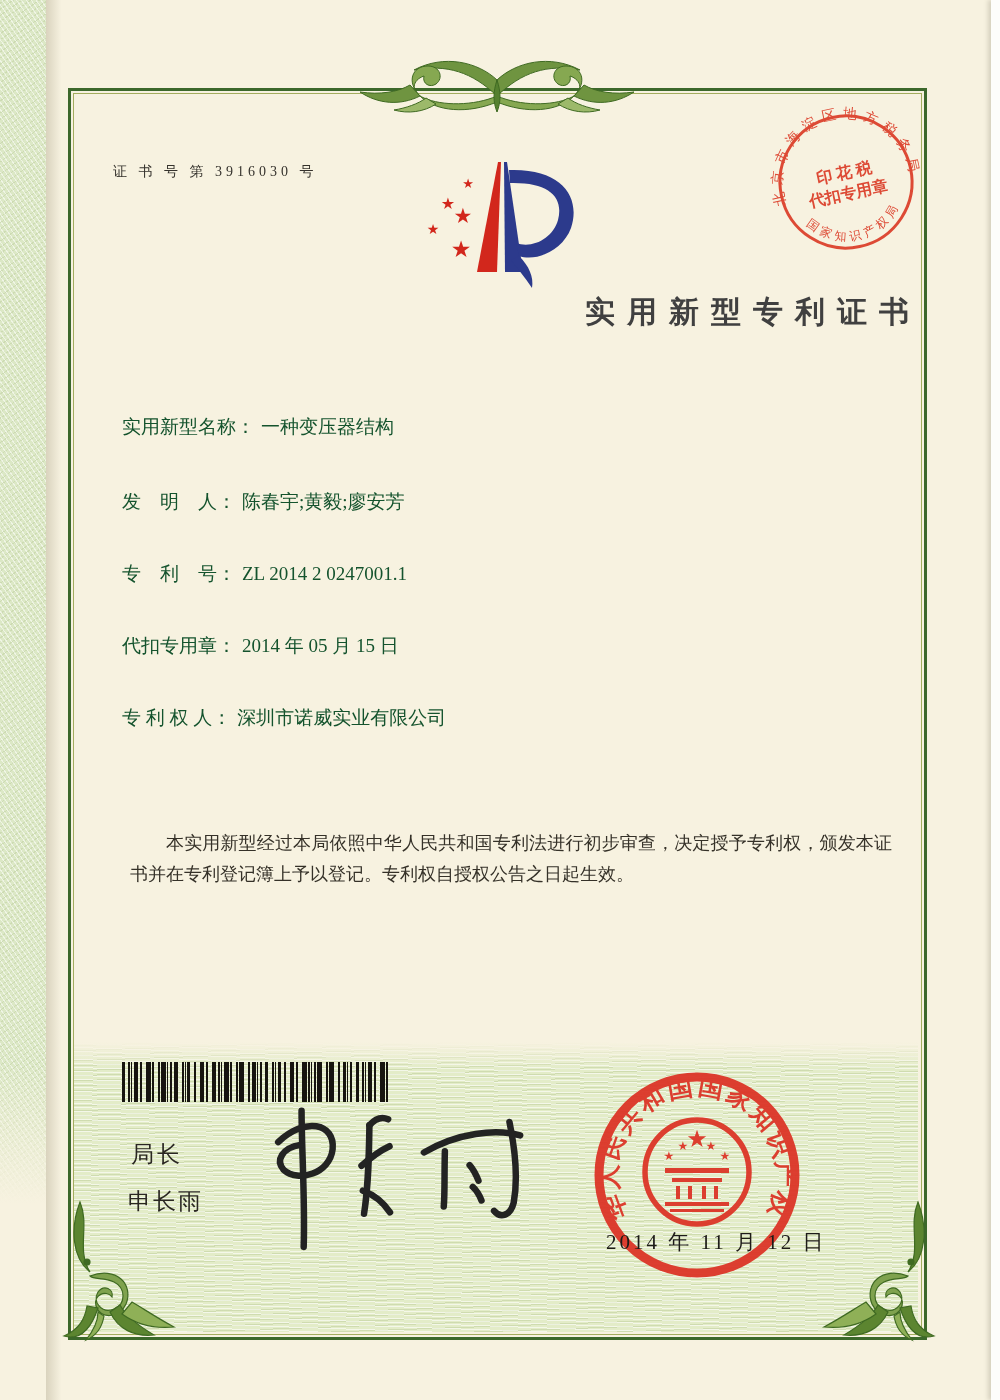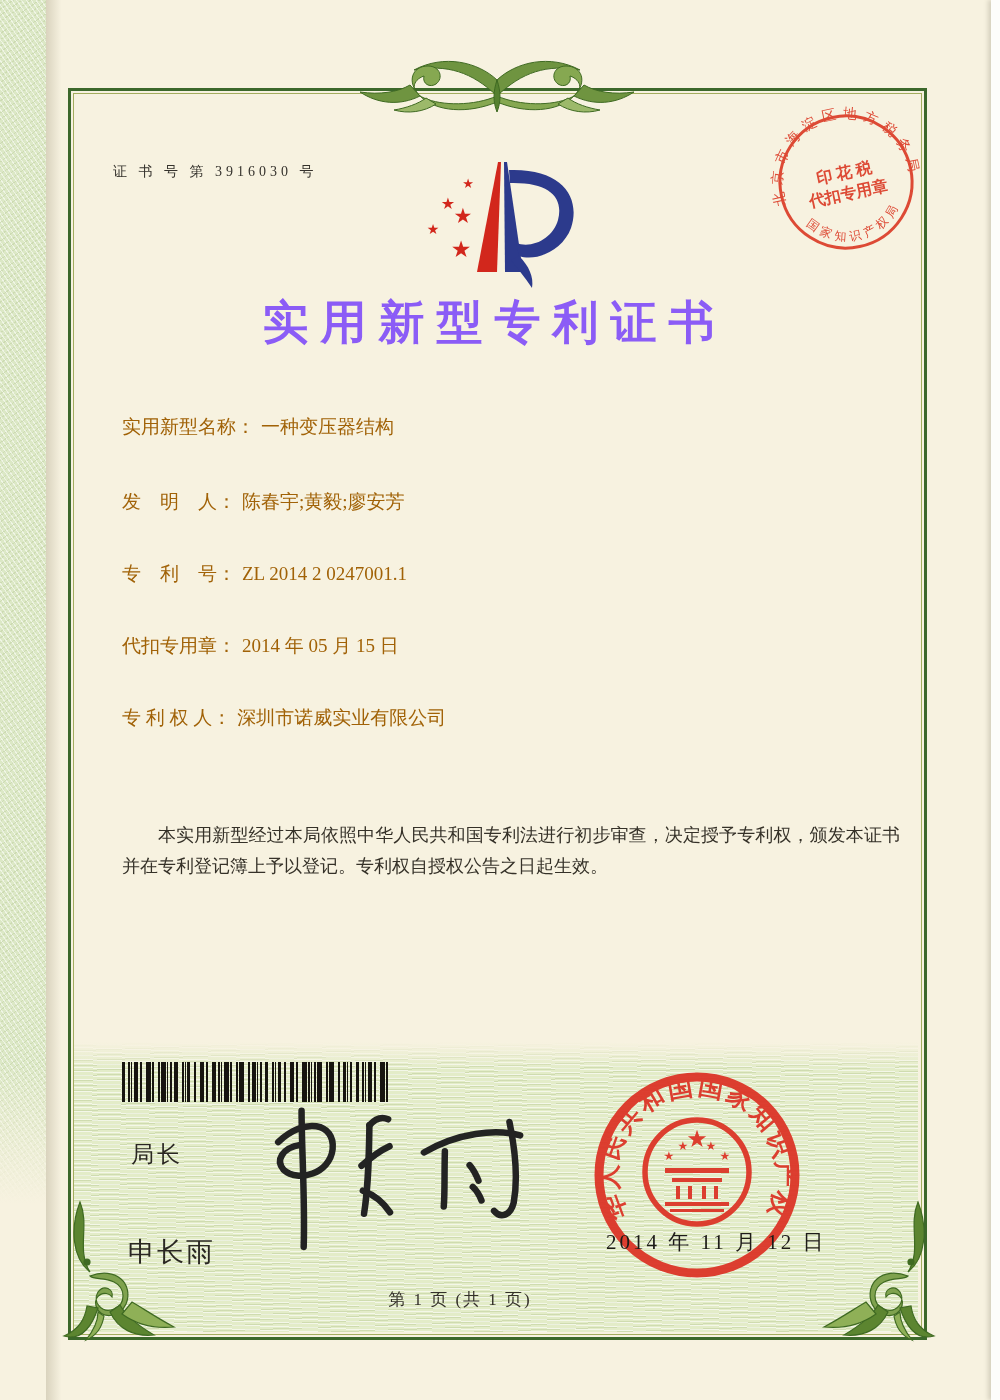--- a/index.html
+++ b/index.html
@@ -22,35 +22,35 @@
   .frame-inner{position:absolute;inset:2px;border:1px solid #a3ad5e;}
   
   .wave{position:absolute;left:74px;top:1042px;width:844px;height:290px;
       background-color:#e3ecc8;
       background-image:
         linear-gradient(180deg, #f7f2e0 0, rgba(247,242,224,0) 26px),
         repeating-linear-gradient(2deg, rgba(255,255,255,.6) 0 1px, rgba(0,0,0,0) 1px 4px),
         repeating-linear-gradient(-2deg, rgba(165,185,125,.32) 0 1px, rgba(0,0,0,0) 1px 5px);}
   .flourish{position:absolute;}
   .cert-no{position:absolute;left:113px;top:139px;font-size:14px;letter-spacing:4px;color:#35322c;margin-top:24px;}
-  .title{position:absolute;left:68px;top:292px;width:853px;text-align:center;
-      font-size:46px;font-weight:700;letter-spacing:12px;color:#8b5cf6;}
-  .field{position:absolute;left:122px;font-size:19px;color:#a16207;white-space:nowrap;}
+  .title{position:absolute;left:68px;top:292px;width:853px;text-align:right;
+      font-size:30px;font-weight:700;letter-spacing:12px;color:#404040;}
+  .field{position:absolute;left:122px;font-size:19px;color:#14532d;white-space:nowrap;}
   .field .val{margin-left:6px;}
   .f0{top:414px}.f1{top:489px}.f2{top:561px}.f3{top:633px}.f4{top:705px}.f5{top:777px}
   .paras{position:absolute;left:122px;top:820px;width:778px;font-size:18px;line-height:31px;
       text-align:justify;color:#353128;}
-  .paras p{margin:0;text-indent:2em;}
+  .paras p{margin:8px;text-indent:2em;}
   .barcode{position:absolute;left:122px;top:1062px;width:268px;height:40px;
       background-image:
         repeating-linear-gradient(90deg,#17150f 0 2px, rgba(0,0,0,0) 2px 6px),
         repeating-linear-gradient(90deg,#17150f 0 1px, rgba(0,0,0,0) 1px 9px),
         repeating-linear-gradient(90deg,#17150f 0 3px, rgba(0,0,0,0) 3px 13px);}
   .sig-title{position:absolute;left:131px;top:1139px;font-size:23px;letter-spacing:3px;color:#2a2722;}
-  .sig-name{position:absolute;left:128px;top:1186px;font-size:27px;letter-spacing:2px;color:#2a2722;margin-top:48px;}
+  .sig-name{position:absolute;left:128px;top:1186px;font-size:23px;letter-spacing:2px;color:#2a2722;}
   .signature{position:absolute;left:250px;top:1094px;}
   .tax-stamp{position:absolute;left:762px;top:98px;transform:rotate(-12deg);}
   .seal{position:absolute;left:590px;top:1068px;opacity:.94;}
   .seal-date{position:absolute;left:606px;top:1228px;font-size:21px;letter-spacing:3px;color:#1d1b18;z-index:6;}
   .footer{position:absolute;left:60px;top:1288px;width:800px;text-align:center;
       font-size:17px;letter-spacing:2px;color:#34302a;}
   .logo{position:absolute;left:415px;top:150px;}
   svg text{font-family:"Liberation Serif","DejaVu Serif",serif;}
 </style>
 </head>
@@ -200,16 +200,15 @@
         <rect x="98" y="118" width="4" height="13"></rect>
         <rect x="112" y="118" width="4" height="13"></rect>
         <rect x="124" y="118" width="4" height="13"></rect>
         <rect x="75" y="134" width="64" height="4"></rect>
         <rect x="80" y="141" width="54" height="3"></rect>
       </g>
     </g>
   </svg>
   <div class="seal-date">2014 年 11 月 12 日</div>
 
-  <div class="footer">第 1 页 (共 1 页)</div>
 
   <div class="right-white"></div>
 </div>
 
 </body></html>

